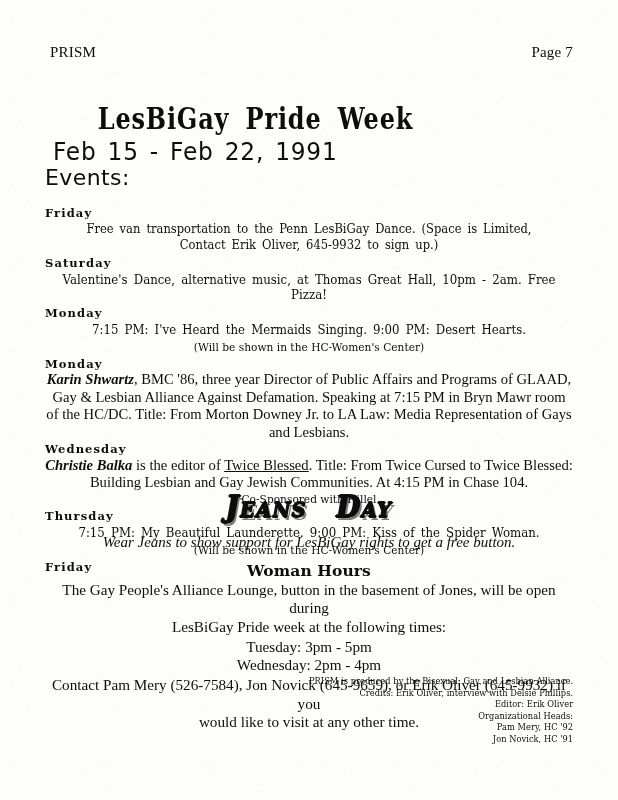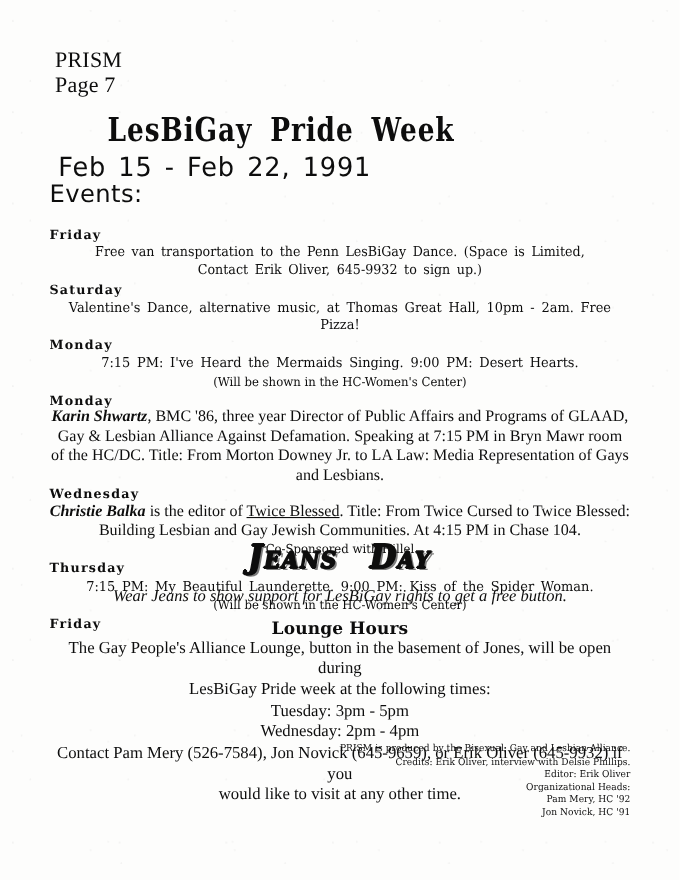--- a/index.html
+++ b/index.html
@@ -41,23 +41,22 @@
 
   
   .runhead {
     position: absolute;
     top: 44px;
     left: 5px;
     right: 0;
     display: flex;
     justify-content: space-between;
     align-items: baseline;
-    font-size: 20px;
+    font-size: 15px;
     letter-spacing: .2px;
-    flex-direction: column;
   }
 
   
   .masthead { position: absolute; top: 104px; left: 0; right: 0; text-align: left; }
 
   .bigtitle {
     font-family: "DejaVu Serif", serif;
     font-weight: 700;
     font-size: 30px;
     line-height: 1;
@@ -223,21 +222,21 @@
 
       <div class="dayhead">Friday</div>
     </div>
 
     <div class="jeansblock">
       <div class="jeansday">Jeans Day</div>
       <div class="jeanssub">Wear Jeans to show support for LesBiGay rights to get a free button.</div>
     </div>
 
     <div class="lounge">
-      <div class="loungehead">Lounge Hours</div>
+      <div class="loungehead">Woman Hours</div>
       <div class="loungeline">The Gay People's Alliance Lounge, button in the basement of Jones, will be open during</div>
       <div class="loungeline">LesBiGay Pride week at the following times:</div>
       <div class="loungeline gap">Tuesday: 3pm - 5pm</div>
       <div class="loungeline">Wednesday: 2pm - 4pm</div>
       <div class="loungeline gap">Contact Pam Mery (526-7584), Jon Novick (645-9659), or Erik Oliver (645-9932) if you</div>
       <div class="loungeline">would like to visit at any other time.</div>
     </div>
 
     <div class="colophon">
       <div>PRISM is produced by the Bisexual, Gay and Lesbian Alliance.</div>

